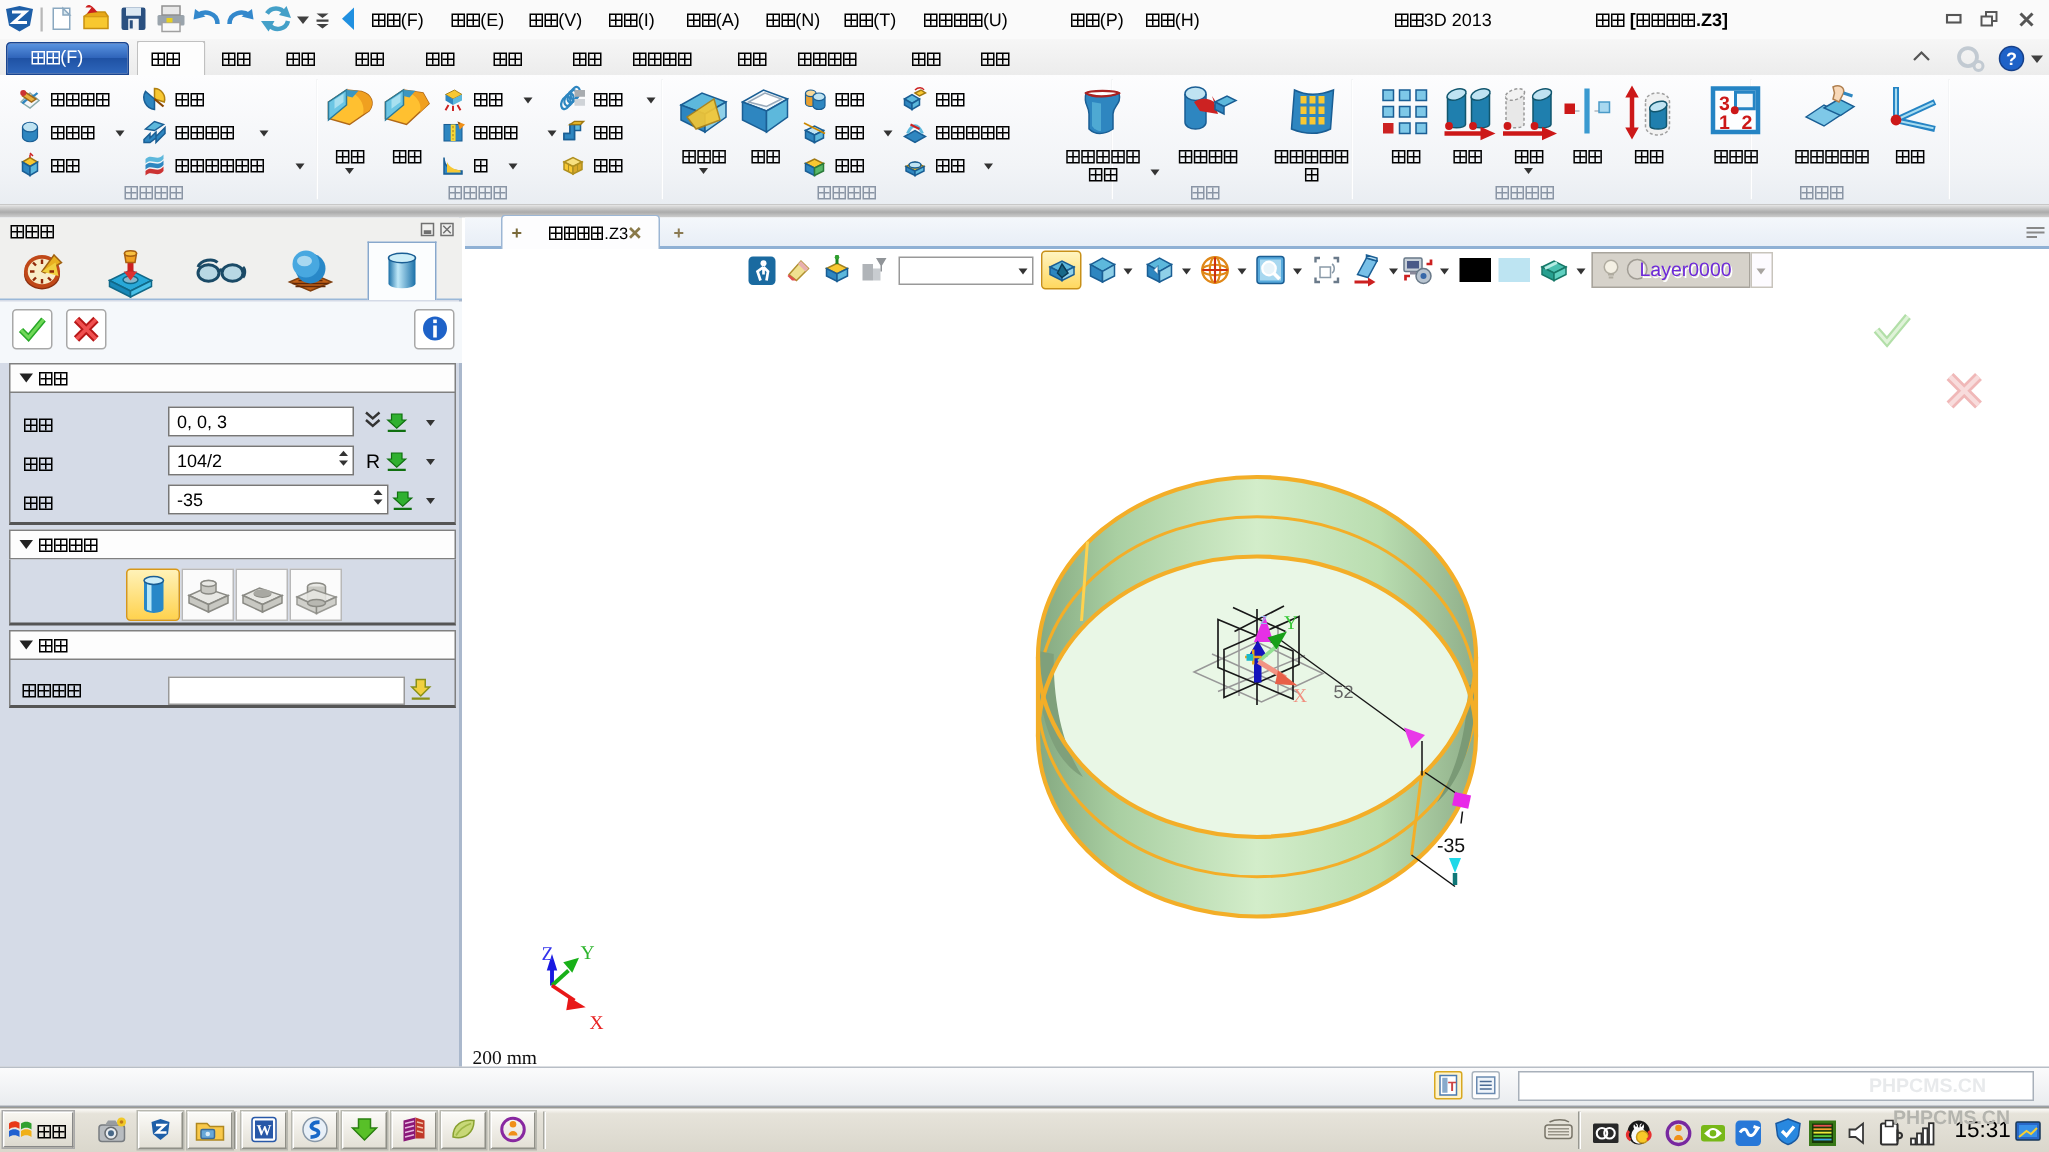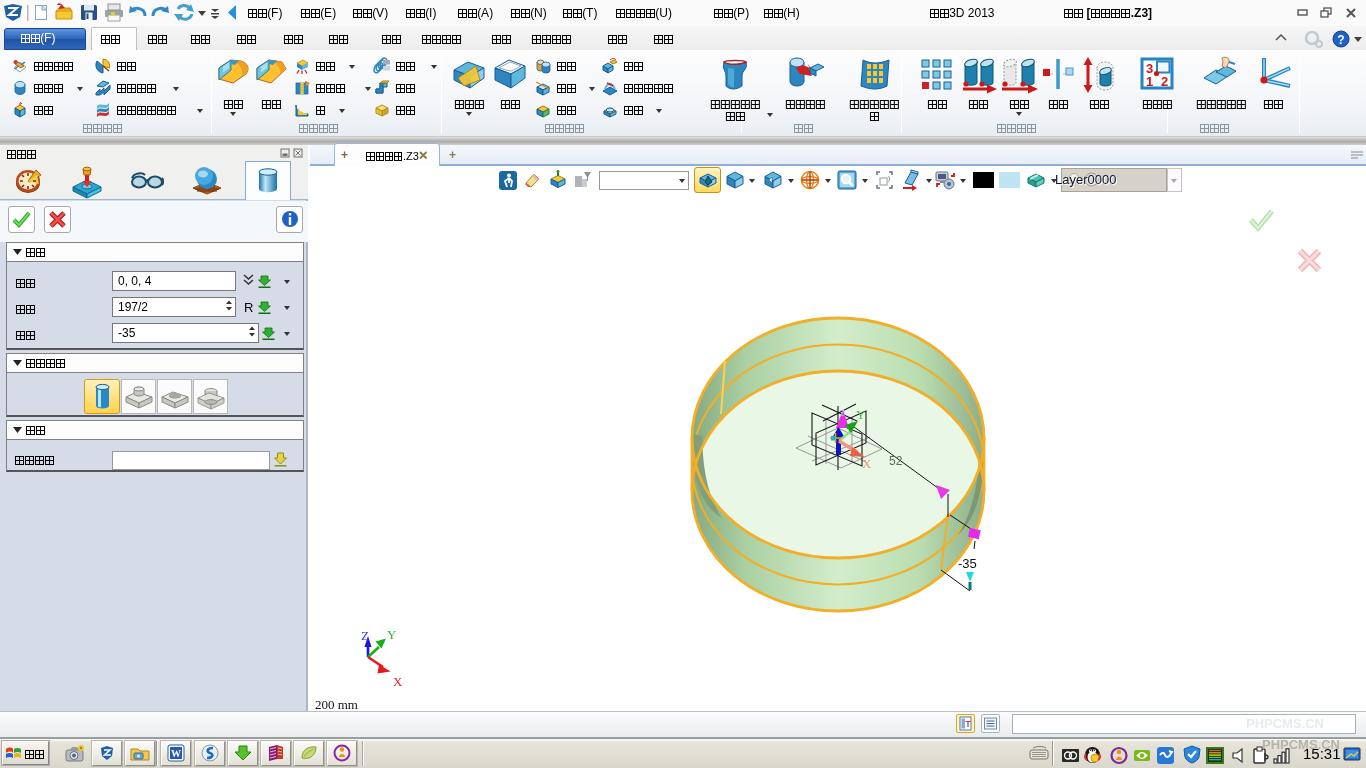--- a/index.html
+++ b/index.html
@@ -477,24 +477,24 @@
     <rect x="7.8" y="7" width="2.4" height="8" fill="#fff"></rect>
   </svg>
 <div class="ab" style="left:6px;top:242px;width:298px;height:20px;background:#fdfdfd;border:1px solid #808080"></div>
 <svg class="ab" style="left:13px;top:249px" width="10" height="7">
     <path d="M0 0 L9 0 L4.5 6 Z" fill="#222"></path>
   </svg>
 <div class="txt" style="left:25px;top:245px"><i class="c"></i><i class="c"></i></div>
 <div class="ab" style="left:6px;top:262px;width:298px;height:88px;background:#d5dbe7;border:1px solid #808080;border-top:none;border-bottom:2px solid #555"></div>
 <div class="txt" style="left:15px;top:276px"><i class="c"></i><i class="c"></i></div>
 <div class="ab" style="left:112px;top:271px;width:124px;height:20px;background:#fff;border:1px solid #777"></div>
-<div class="txt" style="left:118px;top:274px">0, 0, 4</div>
+<div class="txt" style="left:118px;top:274px">0, 0, 3</div>
 <div class="txt" style="left:15px;top:302px"><i class="c"></i><i class="c"></i></div>
 <div class="ab" style="left:112px;top:297px;width:124px;height:20px;background:#fff;border:1px solid #777"></div>
-<div class="txt" style="left:118px;top:300px">197/2</div>
+<div class="txt" style="left:118px;top:300px">104/2</div>
 <svg class="ab" style="left:225px;top:300px" width="9" height="12">
     <path d="M1 4 L7 4 L4 0.5 Z" fill="#333"></path>
     <path d="M1 7 L7 7 L4 10.5 Z" fill="#333"></path>
   </svg>
 <div class="txt" style="left:15px;top:328px"><i class="c"></i><i class="c"></i></div>
 <div class="ab" style="left:112px;top:323px;width:147px;height:20px;background:#fff;border:1px solid #777"></div>
 <div class="txt" style="left:118px;top:326px">-35</div>
 <svg class="ab" style="left:248px;top:326px" width="9" height="12">
     <path d="M1 4 L7 4 L4 0.5 Z" fill="#333"></path>
     <path d="M1 7 L7 7 L4 10.5 Z" fill="#333"></path>
@@ -681,21 +681,21 @@
     <path d="M1 1 L7 1 L4 5 Z" fill="#333"></path>
   </svg>
 <div class="ab" style="left:1061px;top:168px;width:106px;height:24px;background:#d6d2ca;border:1px solid #a8a49c"></div>
 <svg class="ab" style="left:1068px;top:172px" width="12" height="17" viewBox="0 0 12 17">
     <circle cx="6" cy="6" r="4.5" fill="#f4f0e4" stroke="#b0aca0"></circle>
     <path d="M4 11 H8 M4.5 13 H7.5" stroke="#b0aca0" stroke-width="1.2"></path>
   </svg>
 <svg class="ab" style="left:1084px;top:172px" width="15" height="15" viewBox="0 0 15 15">
     <circle cx="7.5" cy="7.5" r="6.5" fill="#ddd9d2" stroke="#a09c94"></circle>
   </svg>
-<div class="txt" style="left:1055px;top:173px;color:#0f172a;font-size:13px;text-shadow:1px 1px 0 #fff">Layer0000</div>
+<div class="txt" style="left:1093px;top:173px;color:#6d28d9;font-size:13px;text-shadow:1px 1px 0 #fff">Layer0000</div>
 <div class="ab" style="left:1167px;top:168px;width:15px;height:24px;background:#fdfbff;border:1px solid #c8c4bc"></div>
 <svg class="ab" style="left:1170px;top:178px" width="8" height="6">
     <path d="M1 1 L7 1 L4 5 Z" fill="#a8a4a0"></path>
   </svg>
 <svg class="ab" style="left:1249px;top:209px" width="25" height="22" viewBox="0 0 25 22">
     <path d="M2 11 L9 19 L23 2" stroke="#b2dfa8" stroke-width="5" fill="none"></path>
     <path d="M2 11 L9 19 L23 2" stroke="#dff3d8" stroke-width="2.2" fill="none"></path>
   </svg>
 <svg class="ab" style="left:1297px;top:248px" width="25" height="25" viewBox="0 0 25 25">
     <path d="M3 3 L22 22 M22 3 L3 22" stroke="#f0b8b8" stroke-width="6.5"></path>

